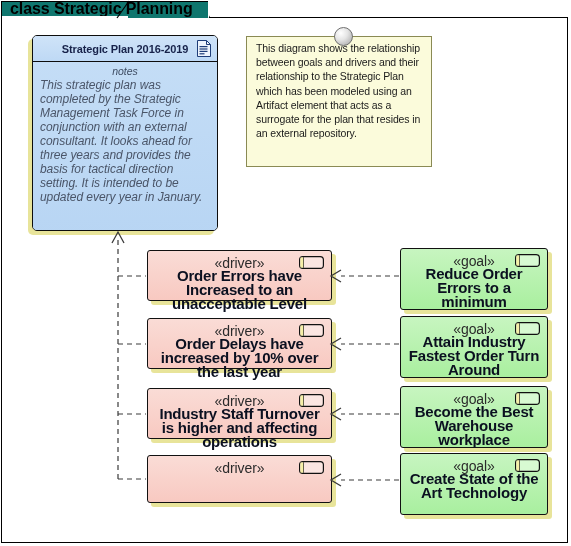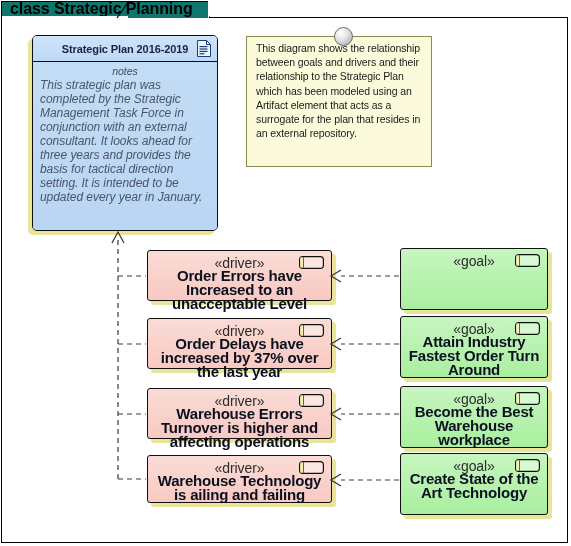--- a/index.html
+++ b/index.html
@@ -286,53 +286,53 @@
     <svg class="motiv-icon" viewBox="0 0 25 13">
       <rect x="0.6" y="0.6" width="23.8" height="11.8" rx="3.2" fill="#fbe6e2" stroke="#111111" stroke-width="1.2"></rect>
       <path d="M4.3 1.2 V11.8" stroke="#111111" stroke-width="1.2"></path>
       <rect x="1.4" y="1.4" width="2.9" height="10.2" fill="#f7f0a8"></rect>
     </svg>
   </div>
 
   <div class="shadow" style="left:151px; top:322px; width:185px; height:51px; border-radius:3px;"></div>
   <div class="node motiv driver" style="left:147px; top:318px; width:185px; height:51px;">
     <div class="stereotype">«driver»</div>
-    <div class="motiv-name">Order Delays have increased by 37% over the last year</div>
+    <div class="motiv-name">Order Delays have increased by 10% over the last year</div>
     <svg class="motiv-icon" viewBox="0 0 25 13">
       <rect x="0.6" y="0.6" width="23.8" height="11.8" rx="3.2" fill="#fbe6e2" stroke="#111111" stroke-width="1.2"></rect>
       <path d="M4.3 1.2 V11.8" stroke="#111111" stroke-width="1.2"></path>
       <rect x="1.4" y="1.4" width="2.9" height="10.2" fill="#f7f0a8"></rect>
     </svg>
   </div>
 
   <div class="shadow" style="left:151px; top:392px; width:185px; height:51px; border-radius:3px;"></div>
   <div class="node motiv driver" style="left:147px; top:388px; width:185px; height:51px;">
     <div class="stereotype">«driver»</div>
-    <div class="motiv-name">Warehouse Errors Turnover is higher and affecting operations</div>
+    <div class="motiv-name">Industry Staff Turnover is higher and affecting operations</div>
     <svg class="motiv-icon" viewBox="0 0 25 13">
       <rect x="0.6" y="0.6" width="23.8" height="11.8" rx="3.2" fill="#fbe6e2" stroke="#111111" stroke-width="1.2"></rect>
       <path d="M4.3 1.2 V11.8" stroke="#111111" stroke-width="1.2"></path>
       <rect x="1.4" y="1.4" width="2.9" height="10.2" fill="#f7f0a8"></rect>
     </svg>
   </div>
 
   <div class="shadow" style="left:151px; top:459px; width:185px; height:48px; border-radius:3px;"></div>
   <div class="node motiv driver" style="left:147px; top:455px; width:185px; height:48px;">
     <div class="stereotype">«driver»</div>
-    <div class="motiv-name">Warehouse Technology is ailing and failing</div>
     <svg class="motiv-icon" viewBox="0 0 25 13">
       <rect x="0.6" y="0.6" width="23.8" height="11.8" rx="3.2" fill="#fbe6e2" stroke="#111111" stroke-width="1.2"></rect>
       <path d="M4.3 1.2 V11.8" stroke="#111111" stroke-width="1.2"></path>
       <rect x="1.4" y="1.4" width="2.9" height="10.2" fill="#f7f0a8"></rect>
     </svg>
   </div>
 
   <div class="shadow" style="left:404px; top:252px; width:148px; height:62px; border-radius:3px;"></div>
   <div class="node motiv goal" style="left:400px; top:248px; width:148px; height:62px;">
     <div class="stereotype">«goal»</div>
+    <div class="motiv-name">Reduce Order Errors to a minimum</div>
     <svg class="motiv-icon" viewBox="0 0 25 13">
       <rect x="0.6" y="0.6" width="23.8" height="11.8" rx="3.2" fill="#d8fad2" stroke="#111111" stroke-width="1.2"></rect>
       <path d="M4.3 1.2 V11.8" stroke="#111111" stroke-width="1.2"></path>
       <rect x="1.4" y="1.4" width="2.9" height="10.2" fill="#f7f0a8"></rect>
     </svg>
   </div>
 
   <div class="shadow" style="left:404px; top:320px; width:148px; height:62px; border-radius:3px;"></div>
   <div class="node motiv goal" style="left:400px; top:316px; width:148px; height:62px;">
     <div class="stereotype">«goal»</div>

